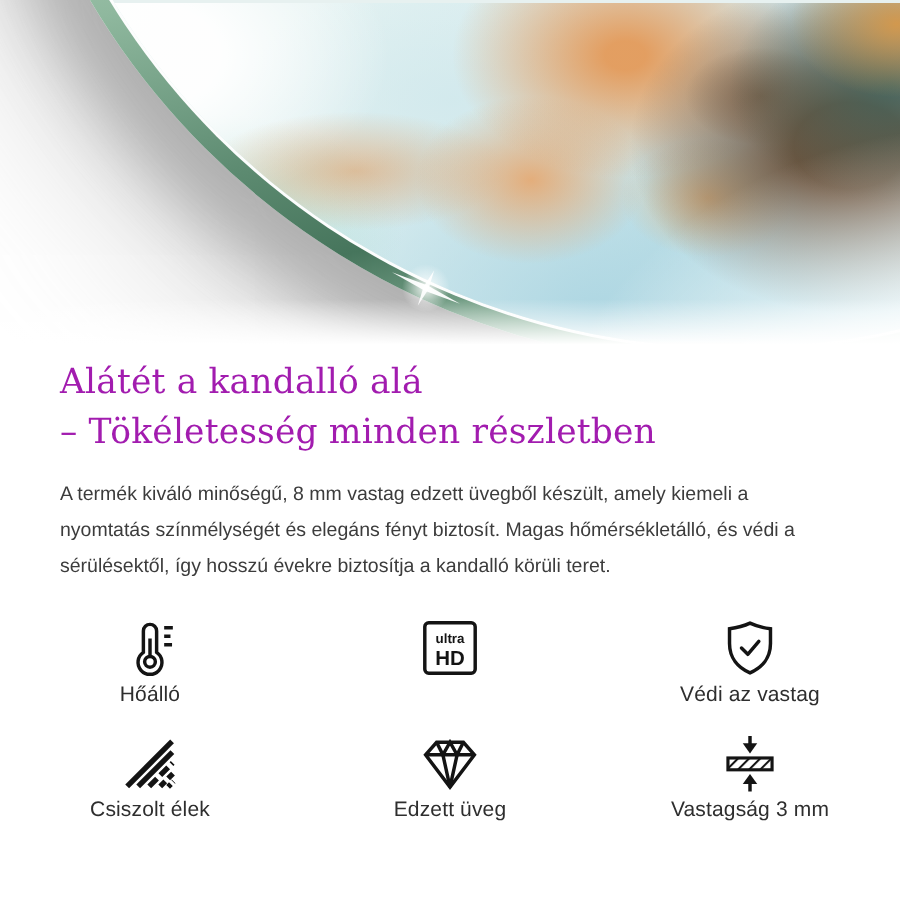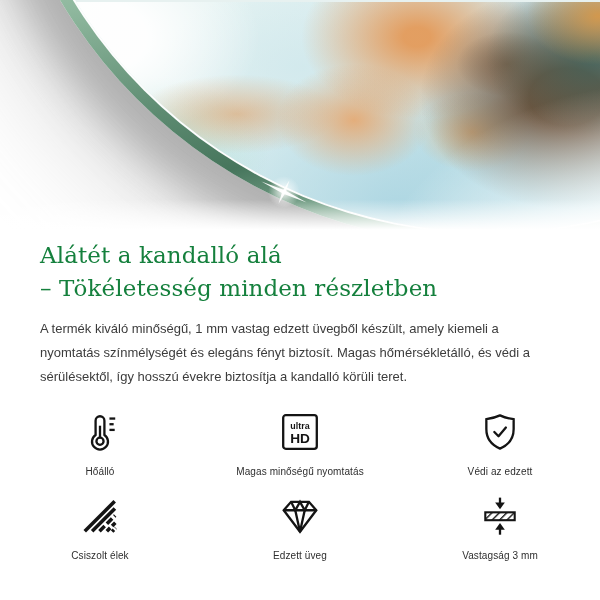--- a/index.html
+++ b/index.html
@@ -44,30 +44,30 @@
     position: absolute; inset: 0; pointer-events: none;
     background:
       radial-gradient(430px 350px at 665px 335px, rgba(255,255,255,0.98) 28%, rgba(255,255,255,0) 72%),
       linear-gradient(to bottom, rgba(255,255,255,0) 86%, #fff 99%);
   }
 
   
   .content { padding: 7px 40px 0; }
   h1.title {
     margin: 0; font-family: "DejaVu Serif", serif; font-weight: 400;
-    font-size: 23px; line-height: 33px; color: #15803d; white-space: pre-line; letter-spacing: 0.1px;
+    font-size: 23px; line-height: 33px; color: #a21caf; white-space: pre-line; letter-spacing: 0.1px;
   }
   p.desc { margin: 12px 0 0; font-size: 13px; line-height: 24px; color: #3c3c3c; max-width: 528px; }
 
   
   .features { margin-top: 21px; display: grid; grid-template-columns: repeat(3, 1fr); row-gap: 17px; }
   .feature { display: flex; flex-direction: column; align-items: center; text-align: center; }
   .feature .icon { height: 44px; display: flex; align-items: center; justify-content: flex-start; }
   .feature svg.glyph { width: 42px; height: 42px; display: block; }
-  .feature .label { margin-top: 12px; font-size: 10px; color: #2e2e2e; letter-spacing: 0.1px; }
+  .feature .label { margin-top: 0; font-size: 14px; color: #2e2e2e; letter-spacing: 0.1px; }
   .stroke { fill: none; stroke: #141414; stroke-width: 2.2; }
 </style>
 </head>
 <body>
 
 <div class="page">
 
   <section class="hero">
     <div class="disc-edge"></div>
     <div class="disc-art">
@@ -85,21 +85,21 @@
         <path d="M0 -25 L2 0 L0 25 L-2 0 Z" fill="#ffffff" opacity="0.95"></path>
         <path d="M-13 0 L0 1.8 L13 0 L0 -1.8 Z" fill="#ffffff" opacity="0.9"></path>
       </svg>
     </div>
     <div class="hero-fade"></div>
   </section>
 
   <section class="content">
     <h1 class="title">Alátét a kandalló alá
 – Tökéletesség minden részletben</h1>
-    <p class="desc">A termék kiváló minőségű, 1 mm vastag edzett üvegből készült, amely kiemeli a nyomtatás színmélységét és elegáns fényt biztosít. Magas hőmérsékletálló, és védi a sérülésektől, így hosszú évekre biztosítja a kandalló körüli teret.</p>
+    <p class="desc">A termék kiváló minőségű, 8 mm vastag edzett üvegből készült, amely kiemeli a nyomtatás színmélységét és elegáns fényt biztosít. Magas hőmérsékletálló, és védi a sérülésektől, így hosszú évekre biztosítja a kandalló körüli teret.</p>
   </section>
 
   <section class="features">
 
     <div class="feature">
       <span class="icon">
         <svg class="glyph" viewBox="0 0 40 40">
           <path class="stroke" d="M15.8 9.2 a4.2 4.2 0 0 1 8.4 0 V22.8 a7.6 7.6 0 1 1 -8.4 0 Z"></path>
           <line class="stroke" x1="20" y1="14" x2="20" y2="25.5"></line>
           <circle class="stroke" cx="20" cy="28.8" r="3.4"></circle>
@@ -112,31 +112,30 @@
     </div>
 
     <div class="feature">
       <span class="icon">
         <svg class="glyph" viewBox="0 0 40 40">
           <rect class="stroke" x="4" y="4" width="32" height="32" rx="2.5" stroke-width="2.6"></rect>
           <text x="20" y="17" text-anchor="middle" font-family="Liberation Sans, sans-serif" font-size="8.5" font-weight="bold" fill="#141414">ultra</text>
           <text x="20" y="30.5" text-anchor="middle" font-family="Liberation Sans, sans-serif" font-size="13" font-weight="bold" fill="#141414">HD</text>
         </svg>
       </span>
-      <span class="label">Magas minőségű nyomtatás</span>
     </div>
 
     <div class="feature">
       <span class="icon">
         <svg class="glyph" viewBox="0 0 40 40">
           <path class="stroke" d="M20 4.2 C23.8 6 28.6 7.2 33 7.8 V17.2 C33 26.3 27.6 32.6 20 35.8 C12.4 32.6 7 26.3 7 17.2 V7.8 C11.4 7.2 16.2 6 20 4.2 Z"></path>
           <polyline class="stroke" points="14.6,20 18.6,24 25.6,15.8" stroke-linecap="round" stroke-linejoin="round" stroke-width="2.4"></polyline>
         </svg>
       </span>
-      <span class="label">Védi az edzett</span>
+      <span class="label">Védi az vastag</span>
     </div>
 
     <div class="feature">
       <span class="icon">
         <svg class="glyph" viewBox="0 0 40 40" stroke="#141414" stroke-width="3.4">
           <line x1="5.5" y1="34.5" x2="34" y2="6"></line>
           <line x1="12.5" y1="34.5" x2="34.2" y2="12.8"></line>
           <line x1="19.5" y1="34.5" x2="34.4" y2="19.6" stroke-dasharray="7 3"></line>
           <line x1="26.5" y1="34.5" x2="34.6" y2="26.4" stroke-dasharray="4.5 2.6"></line>
           <line x1="31.5" y1="34.8" x2="35" y2="31.3" stroke-dasharray="2.5 2"></line>

